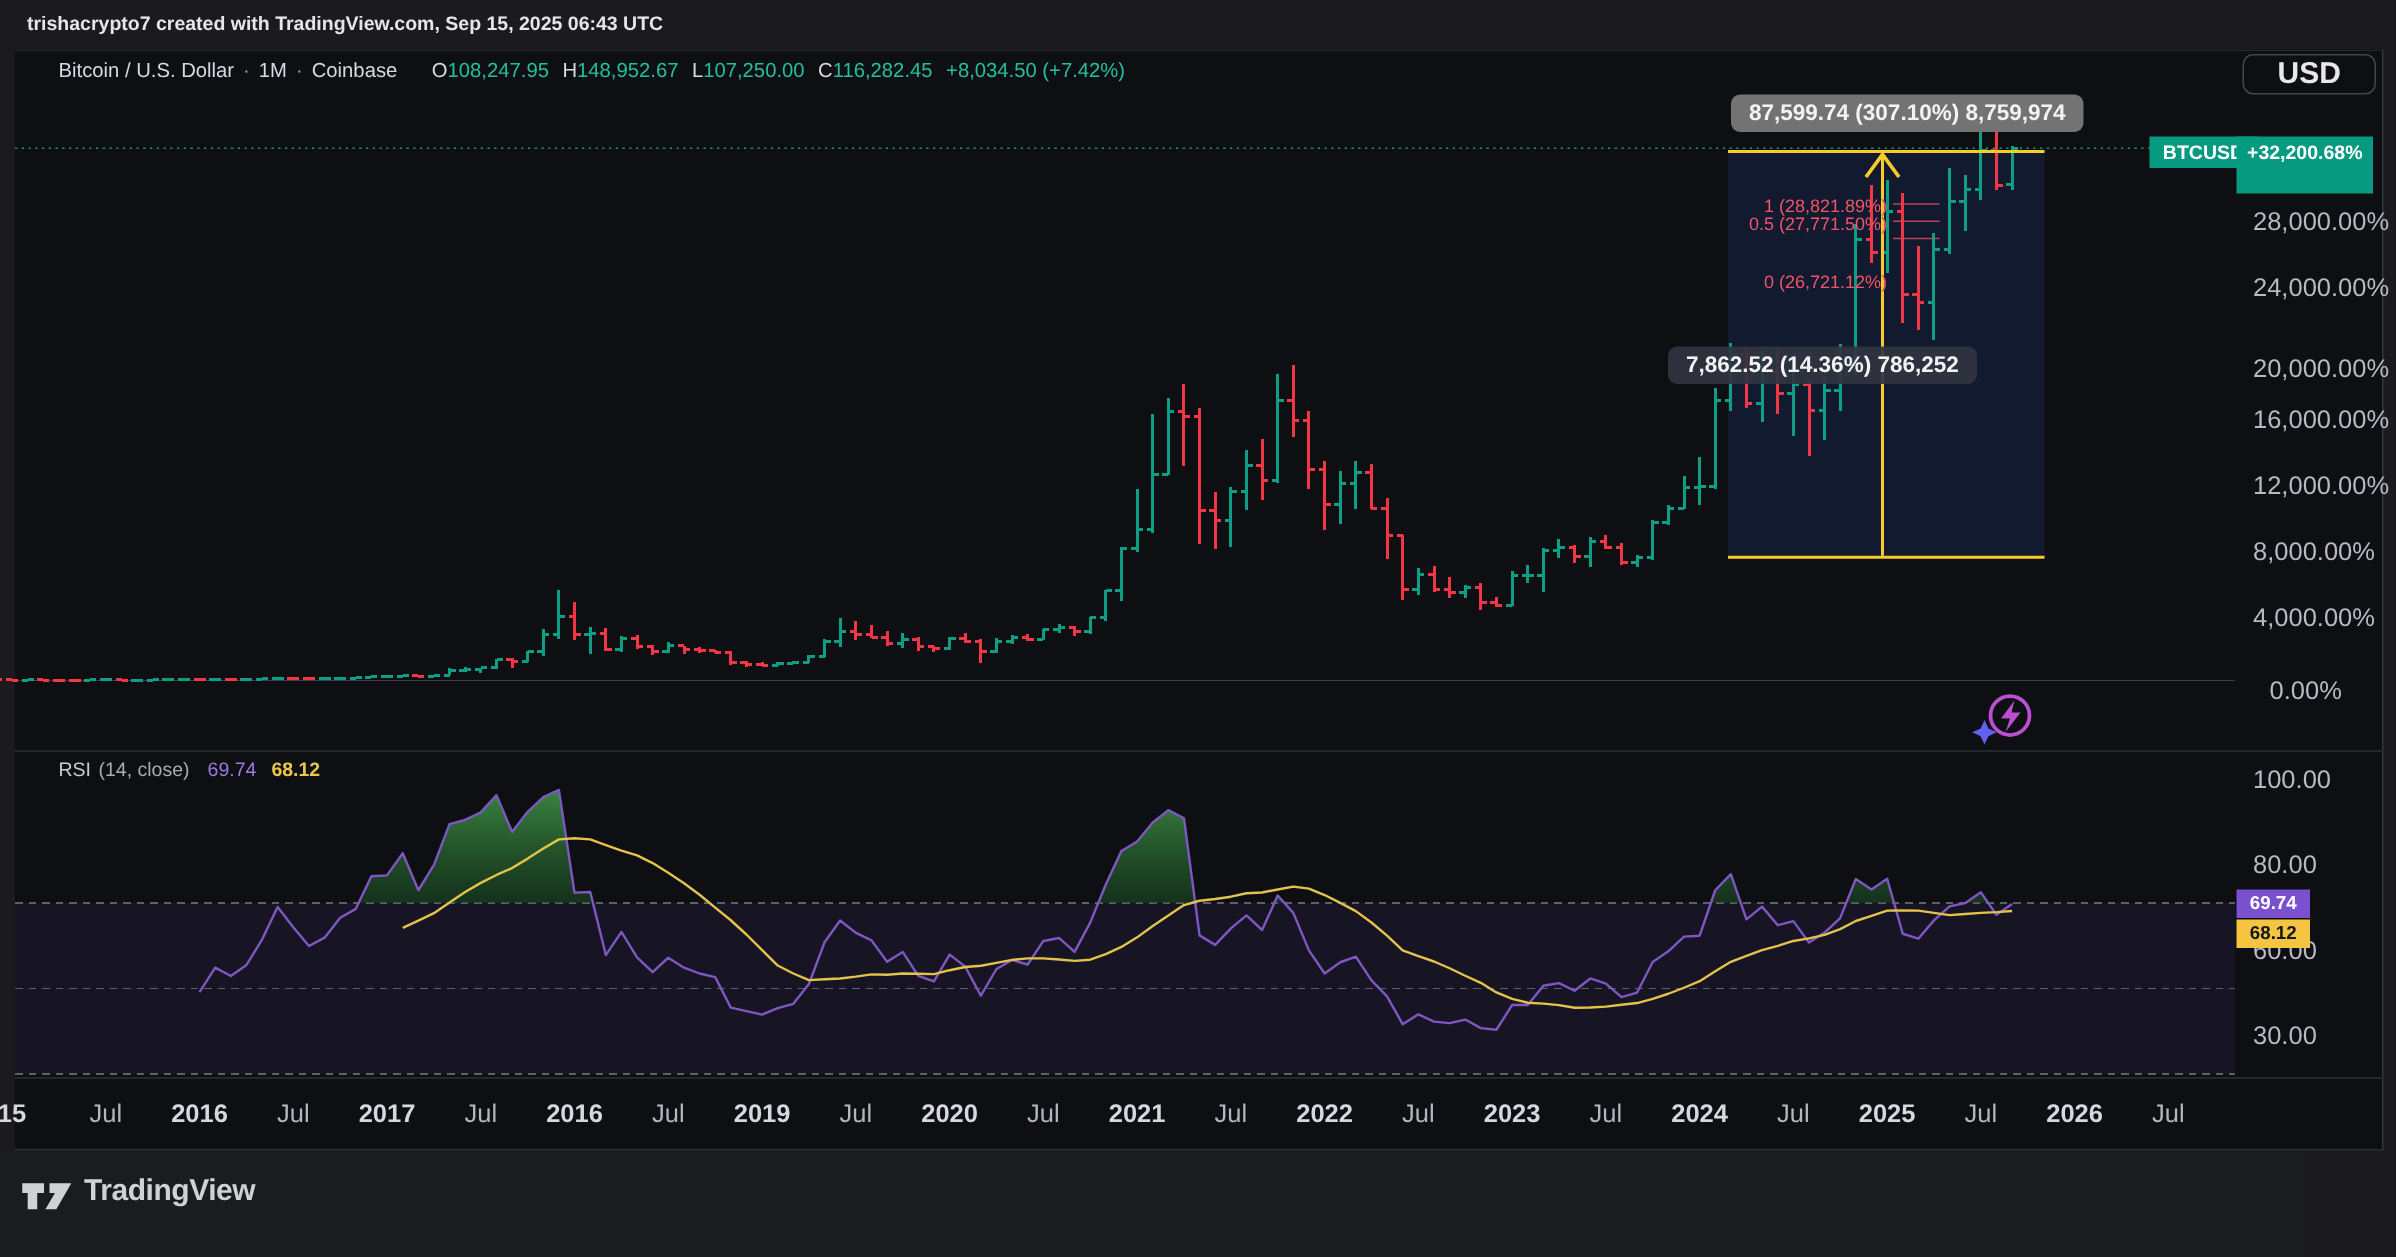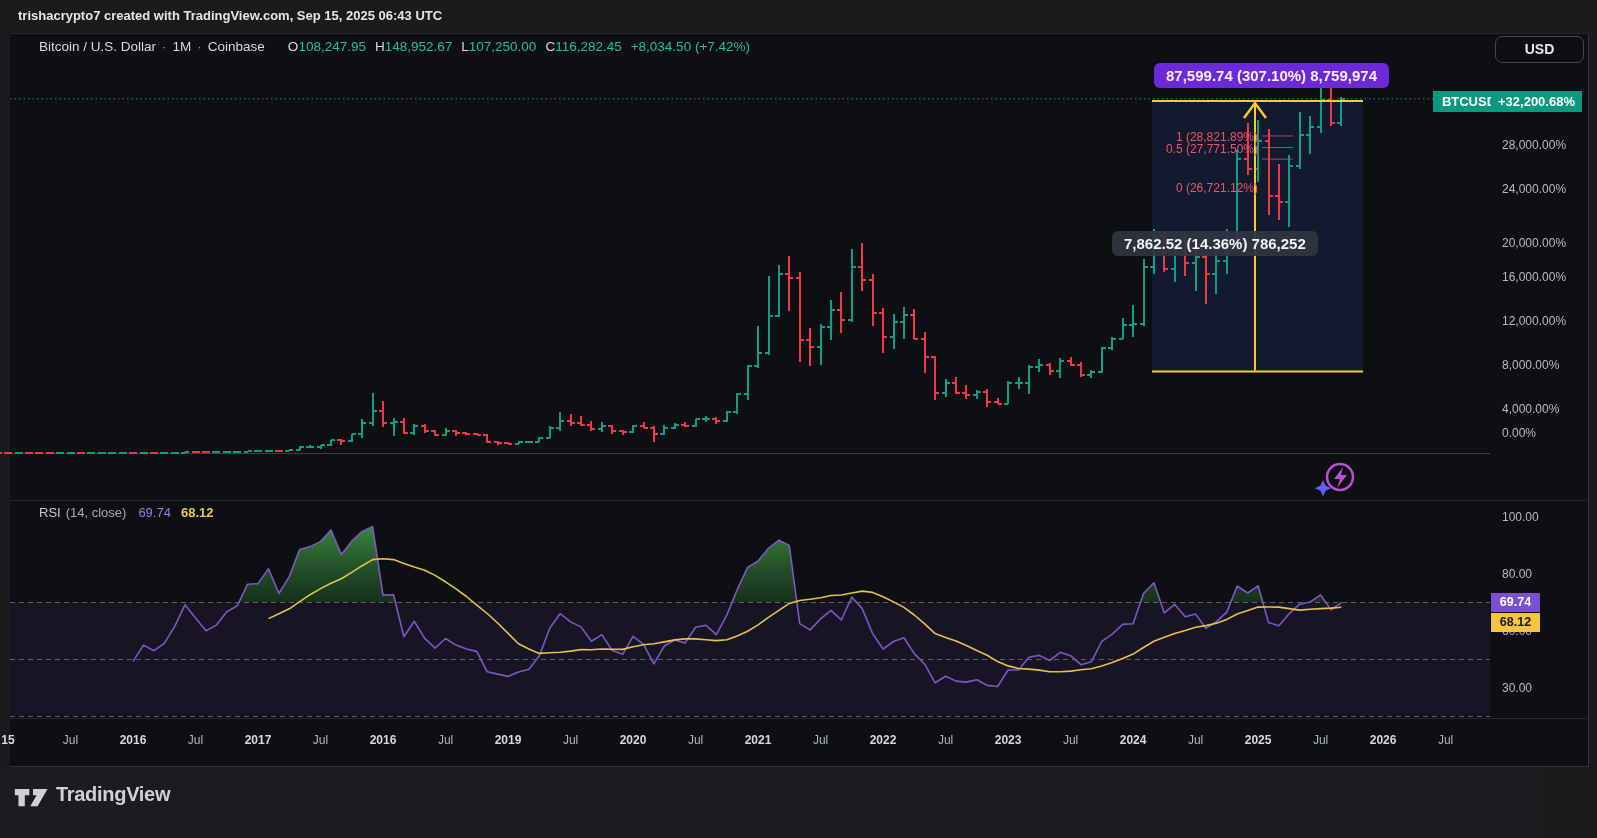--- a/index.html
+++ b/index.html
@@ -18,36 +18,36 @@
   #legend .ohlc b{font-weight:400;color:#d7d9de;margin-left:9px;}
   #legend .ohlc i,#legend .chg{font-style:normal;color:#22c0a0;}
   #legend .chg{margin-left:9px;}
   
   #rsi-legend{left:39px;top:505px;font-size:13px;color:#c9cbd0;}
   #rsi-legend .params{color:#a9abb3;margin-left:5px;}
   #rsi-legend .v{color:#9b7be0;margin-left:12px;}
   #rsi-legend .m{color:#e7c84c;margin-left:10px;font-weight:600;}
   
   #usd-button{left:1495px;top:36px;width:87px;height:25px;border:1px solid #45464c;border-radius:7px;
-    color:#e8e8ea;font-size:14px;font-weight:700;text-align:center;line-height:25px;cursor:pointer;}
+    color:#e8e8ea;font-size:20px;font-weight:700;text-align:center;line-height:25px;cursor:pointer;}
   
-  .tick{position:absolute;font-size:12px;color:#b8bac1;}
+  .tick{position:absolute;font-size:17px;color:#b8bac1;}
   .price-tick{left:1502px;}
   .time-tick{transform:translateX(-50%);top:733px;}
   .time-tick.major{font-weight:700;color:#d6d8dd;}
   .time-tick.minor{color:#b3b6bd;}
   
   .badge{position:absolute;font-size:13px;font-weight:700;text-align:center;}
   #symbol-badge{left:1433px;top:91px;width:72px;height:21px;line-height:21px;background:#089981;color:#fff;}
-  #value-badge{left:1491px;top:91px;width:91px;height:21px;line-height:21px;background:#089981;color:#fff;}
+  #value-badge{left:1491px;top:91px;width:91px;height:38px;line-height:21px;background:#089981;color:#fff;}
   #rsi-badge{left:1491px;top:593px;width:49px;height:19px;line-height:19px;background:#7a4fd0;color:#fff;font-size:12.5px;}
   #rsi-ma-badge{left:1491px;top:613px;width:49px;height:19px;line-height:19px;background:#f5c542;color:#17181b;font-size:12.5px;}
   
   .tooltip{position:absolute;font-size:15px;font-weight:700;color:#f3f3f5;border-radius:6px;padding:4px 12px;white-space:nowrap;}
-  #tooltip-top{left:1154px;top:63px;background:#6d28d9;}
+  #tooltip-top{left:1154px;top:63px;background:#737373;}
   #tooltip-mid{left:1112px;top:231px;background:rgba(48,52,64,0.92);}
   
   .fib-label{position:absolute;right:339px;font-size:12px;color:#f0536a;white-space:nowrap;text-align:center;}
   
   #footer{left:0;top:767px;width:1540px;height:71px;background:#1b1c1f;}
   #footer .brand{position:absolute;left:56px;top:16px;font-size:20px;font-weight:700;color:#d0d1d5;letter-spacing:-0.3px;}
   #footer svg{position:absolute;left:13px;top:18px;}
 </style>
 </head>
 <body>
@@ -110,21 +110,21 @@
 <div class="abs" id="usd-button">USD</div>
 
 <div id="price-ticks">
     <div class="tick price-tick" style="top: 138px;">28,000.00%</div>
     <div class="tick price-tick" style="top: 182px;">24,000.00%</div>
     <div class="tick price-tick" style="top: 236px;">20,000.00%</div>
     <div class="tick price-tick" style="top: 270px;">16,000.00%</div>
     <div class="tick price-tick" style="top: 314px;">12,000.00%</div>
     <div class="tick price-tick" style="top: 358px;">8,000.00%</div>
     <div class="tick price-tick" style="top: 402px;">4,000.00%</div>
-    <div class="tick price-tick" style="top: 426px;">0.00%</div>
+    <div class="tick price-tick" style="top: 451px; margin-left: 11px;">0.00%</div>
   </div>
 <div id="rsi-ticks">
     <div class="tick price-tick" style="top: 509.5px;">100.00</div>
     <div class="tick price-tick" style="top: 566.5px;">80.00</div>
     <div class="tick price-tick" style="top: 623.5px;">60.00</div>
     <div class="tick price-tick" style="top: 680.5px;">30.00</div>
   </div>
 <div id="time-ticks">
     <div class="tick time-tick major" style="left: 8.034px;">15</div>
     <div class="tick time-tick minor" style="left: 70.536px;">Jul</div>

